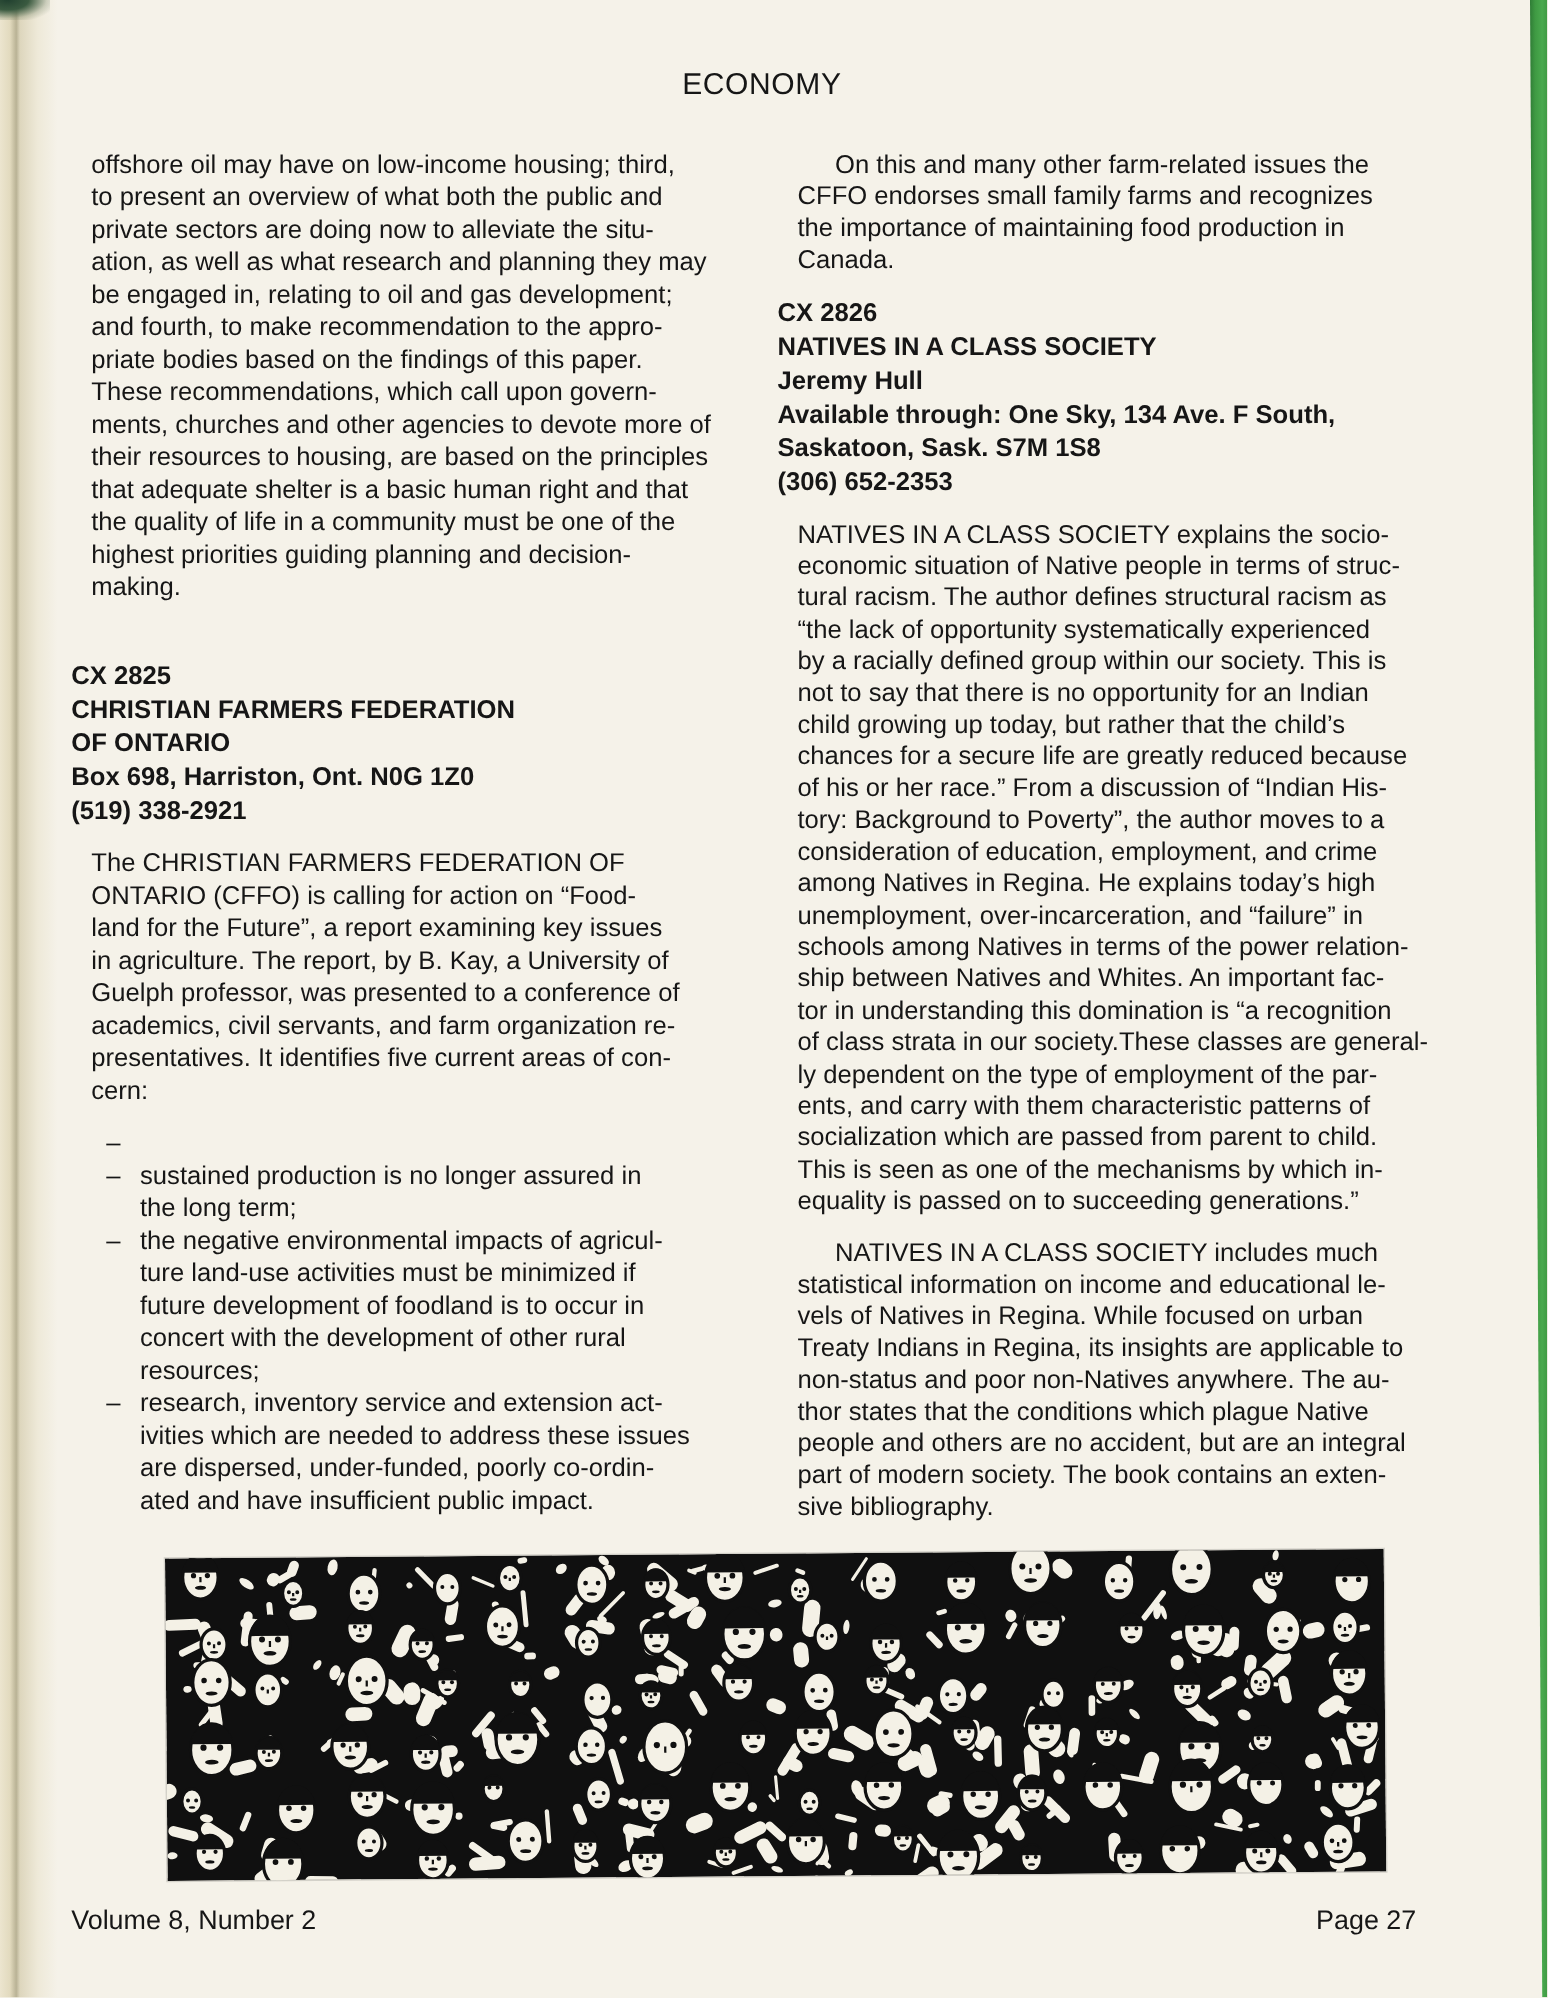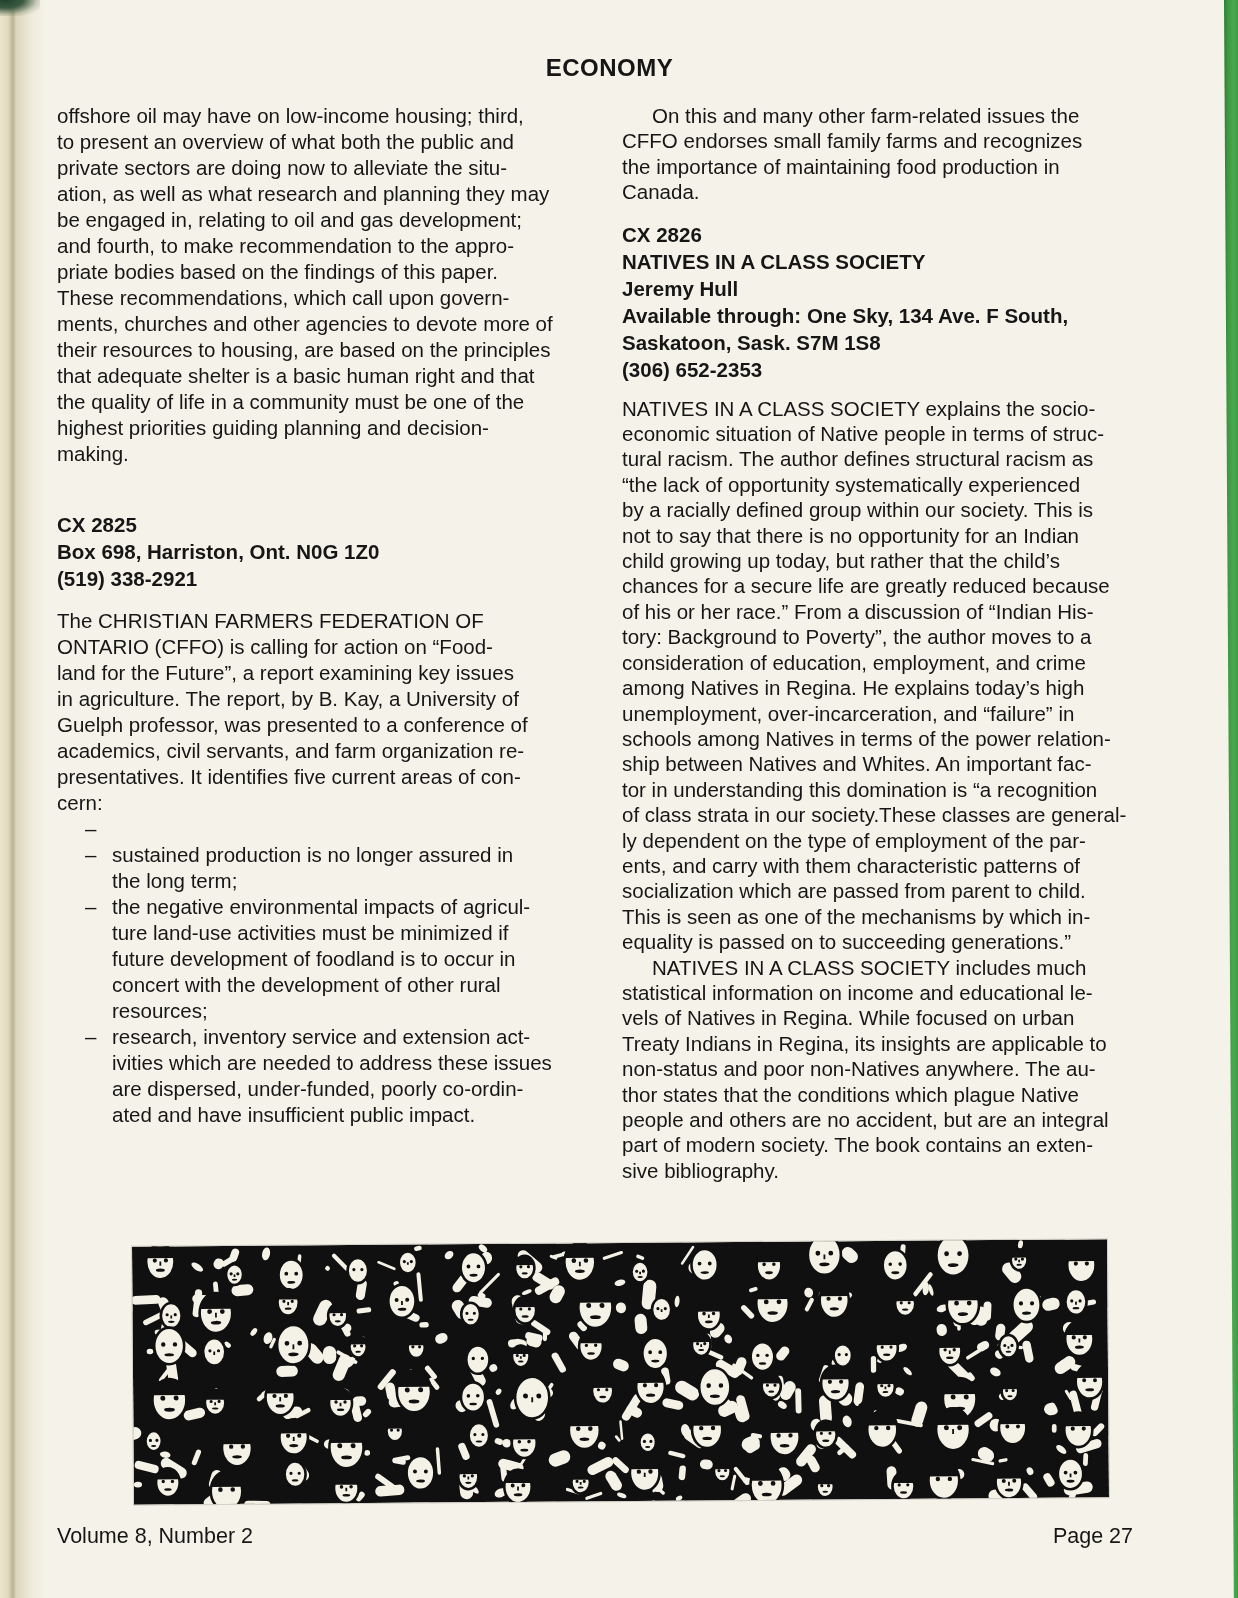--- a/index.html
+++ b/index.html
@@ -22,26 +22,26 @@
     background:radial-gradient(ellipse at 15% 0%, #21402f 0%, #3a5a40 35%, rgba(90,110,80,.25) 65%, transparent 82%);
   }
   
   .edge-green{
     position:absolute;right:0;top:0;bottom:0;width:14px;
     background:linear-gradient(90deg,#2f7d36 0%,#3f9a43 30%,#4aa94e 70%,#3f9a43 100%);
     clip-path:polygon(0 0,100% 0,100% 100%,70% 100%);
   }
   .header{
     position:absolute;left:57px;width:1105px;top:54px;margin:0;
-    text-align:center;font-size:24px;font-weight:700;letter-spacing:.5px;
+    text-align:center;font-size:24px;font-weight:400;letter-spacing:.5px;
   }
   .col{position:absolute;top:103px;font-size:20.5px;line-height:26px;text-align:left}
   .col-left{left:57px;width:541px}
   .col-right{left:622px;width:540px;line-height:25.4px}
-  p.body{margin:0}
+  p.body{margin:16px}
   .preline{white-space:pre-line}
   .indent{text-indent:30px}
   .entry{font-weight:700;line-height:27px;margin:44px 0 16px}
   .col-right .entry{margin:16px 0 13px}
   .bullets{margin:0}
   .bullet{display:flex;padding-left:28px}
   .dash{flex:none;width:27px}
   .btext{flex:1}
   .crowd{
     position:absolute;left:133px;top:1243px;width:975px;height:258px;
@@ -74,20 +74,22 @@
 These recommendations, which call upon govern-
 ments, churches and other agencies to devote more of
 their resources to housing, are based on the principles
 that adequate shelter is a basic human right and that
 the quality of life in a community must be one of the
 highest priorities guiding planning and decision-
 making.</p>
 
     <div class="entry">
       <div class="preline">CX 2825</div>
+      <div class="preline">CHRISTIAN FARMERS FEDERATION
+OF ONTARIO</div>
       <div class="preline">Box 698, Harriston, Ont. N0G 1Z0</div>
       <div class="preline">(519) 338-2921</div>
     </div>
 
     <p class="body preline">The CHRISTIAN FARMERS FEDERATION OF
 ONTARIO (CFFO) is calling for action on “Food-
 land for the Future”, a report examining key issues
 in agriculture. The report, by B. Kay, a University of
 Guelph professor, was presented to a conference of
 academics, civil servants, and farm organization re-

